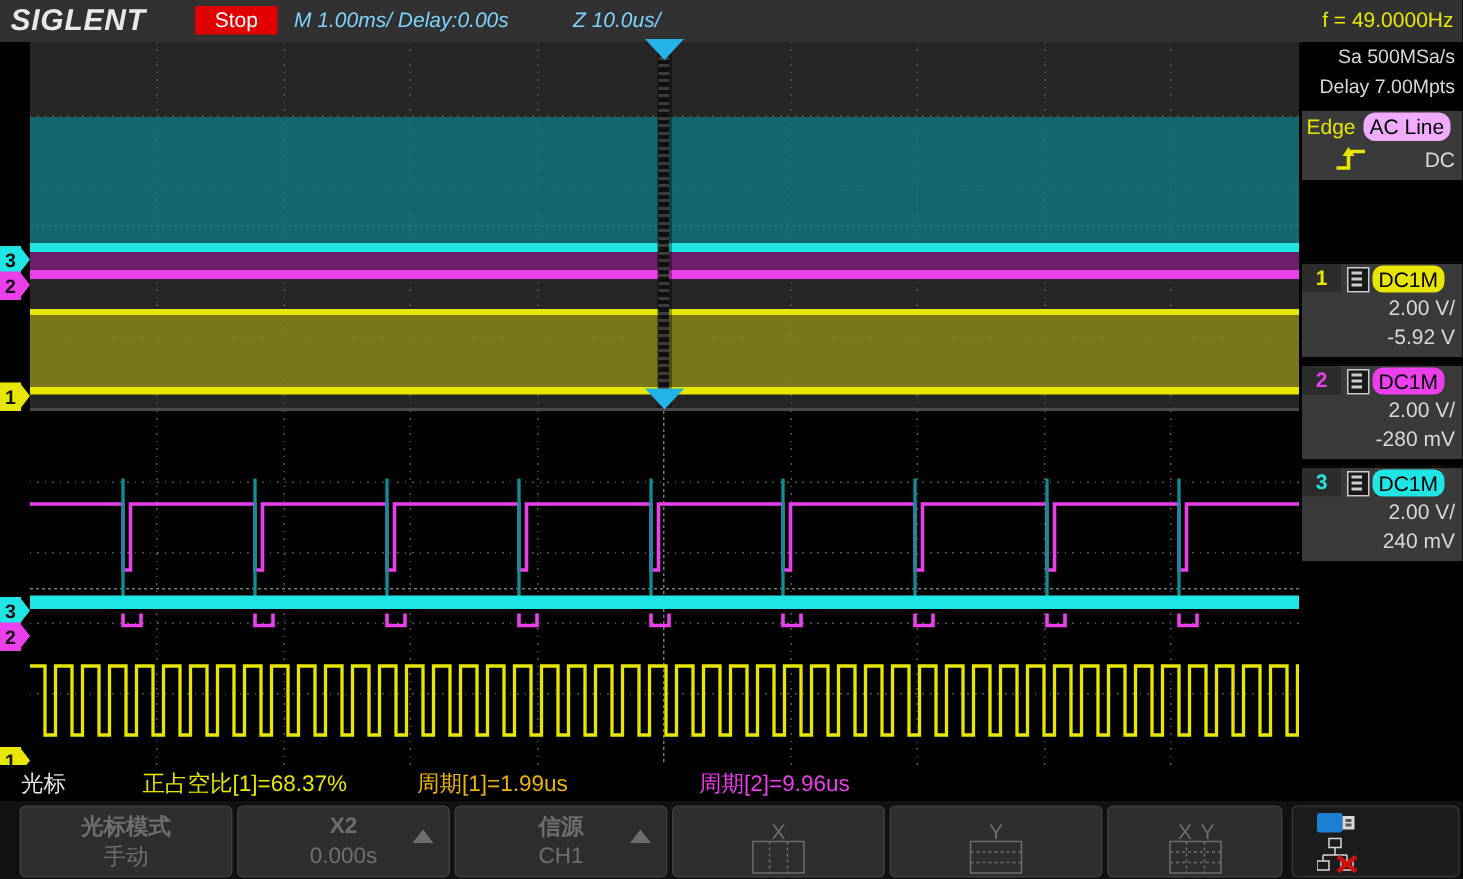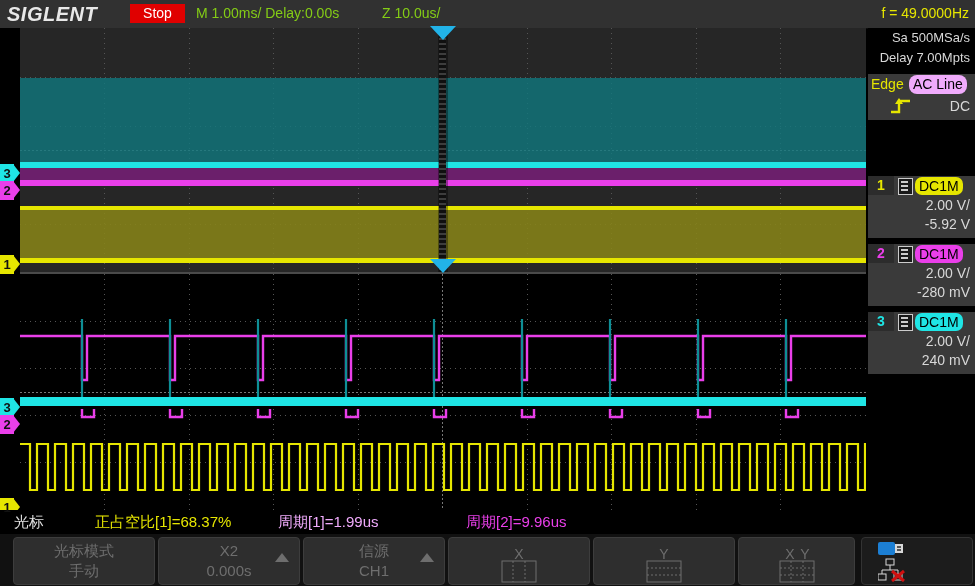--- a/index.html
+++ b/index.html
@@ -6,21 +6,21 @@
   body{width:975px;height:586px;overflow:hidden;font-family:"Liberation Sans",sans-serif;}
   #app{position:relative;width:840px;height:586px;background:#000;}
 
   
   .topbar{position:absolute;left:0;top:0;width:975px;height:28px;background:#313131;
           border-bottom:1px solid #0d0d0d;}
   .logo{position:absolute;left:7px;top:3px;font-size:20px;font-weight:bold;color:#e8e8e8;
         letter-spacing:0.5px;font-family:"Liberation Sans",sans-serif;font-style:italic;}
   .stopbtn{position:absolute;left:130px;top:4px;width:55px;height:19px;background:#e00000;
            color:#fff;font-size:14px;text-align:center;line-height:19px;}
-  .tbtext{position:absolute;color:#84cc16;font-size:14px;top:5px;white-space:nowrap;}
+  .tbtext{position:absolute;color:#7dd3fc;font-size:14px;top:5px;white-space:nowrap;font-style:italic;}
   .tb-m{left:196px;}
   .tb-z{left:382px;}
   .freq{position:absolute;right:6px;top:5px;color:#e6e600;font-size:14px;}
 
   
   .gridwrap{position:absolute;left:20px;top:28px;width:846px;height:482px;}
   .mainarea{position:absolute;left:0;top:0;width:846px;height:245px;background:#262626;}
   .zoomarea{position:absolute;left:0;top:246px;width:846px;height:236px;background:#000;}
   .sepline{position:absolute;left:0;top:244px;width:846px;height:2px;background:#4a4a4a;}
   .leftgut{position:absolute;left:0;top:28px;width:20px;height:482px;background:#000;}
@@ -80,28 +80,28 @@
   .bwicon i{position:absolute;left:2px;width:7px;height:2px;background:#ccc;}
   .coupbox{position:absolute;left:47px;top:1px;padding:0 4px;line-height:18px;font-size:14px;
            color:#000;border-radius:7px;font-weight:normal;}
   .chval{position:absolute;right:5px;font-size:14px;color:#d8d8d8;text-align:left;}
 
   
   .measbar{position:absolute;left:0;top:510px;width:975px;height:24px;background:#000;}
   .measbar div{position:absolute;top:3px;font-size:15px;white-space:nowrap;}
   .m-label{left:14px;color:#e4e4e4;}
   .m1{left:95px;color:#e6e600;}
-  .m2{left:278px;color:#f0abfc;}
+  .m2{left:278px;color:#eab308;}
   .m3{left:466px;color:#ea3fea;}
 
   
   .menubar{position:absolute;left:0;top:534px;width:975px;height:52px;background:#111;}
   .mbtn{position:absolute;top:3px;height:46px;background:#2e2e2e;border:1px solid #3d3d3d;
         border-radius:4px;}
-  .mbtn .l1{position:absolute;left:0;right:0;top:4px;text-align:center;font-size:15px;color:#6e6e6e;}
+  .mbtn .l1{position:absolute;left:0;right:0;top:4px;text-align:center;font-size:15px;color:#6e6e6e;font-weight:bold;}
   .mbtn .l2{position:absolute;left:0;right:0;top:24px;text-align:center;font-size:15px;color:#6e6e6e;}
   .mbtn .updn{position:absolute;right:10px;top:15px;width:0;height:0;
               border-left:7px solid transparent;border-right:7px solid transparent;
               border-bottom:9px solid #6e6e6e;}
   .gicon{position:absolute;left:50%;top:8px;transform:translateX(-50%);}
   .statbtn{position:absolute;top:3px;height:46px;background:#1c1c1c;border:1px solid #333;
            border-radius:4px;}
 </style>
 </head>
 <body>

